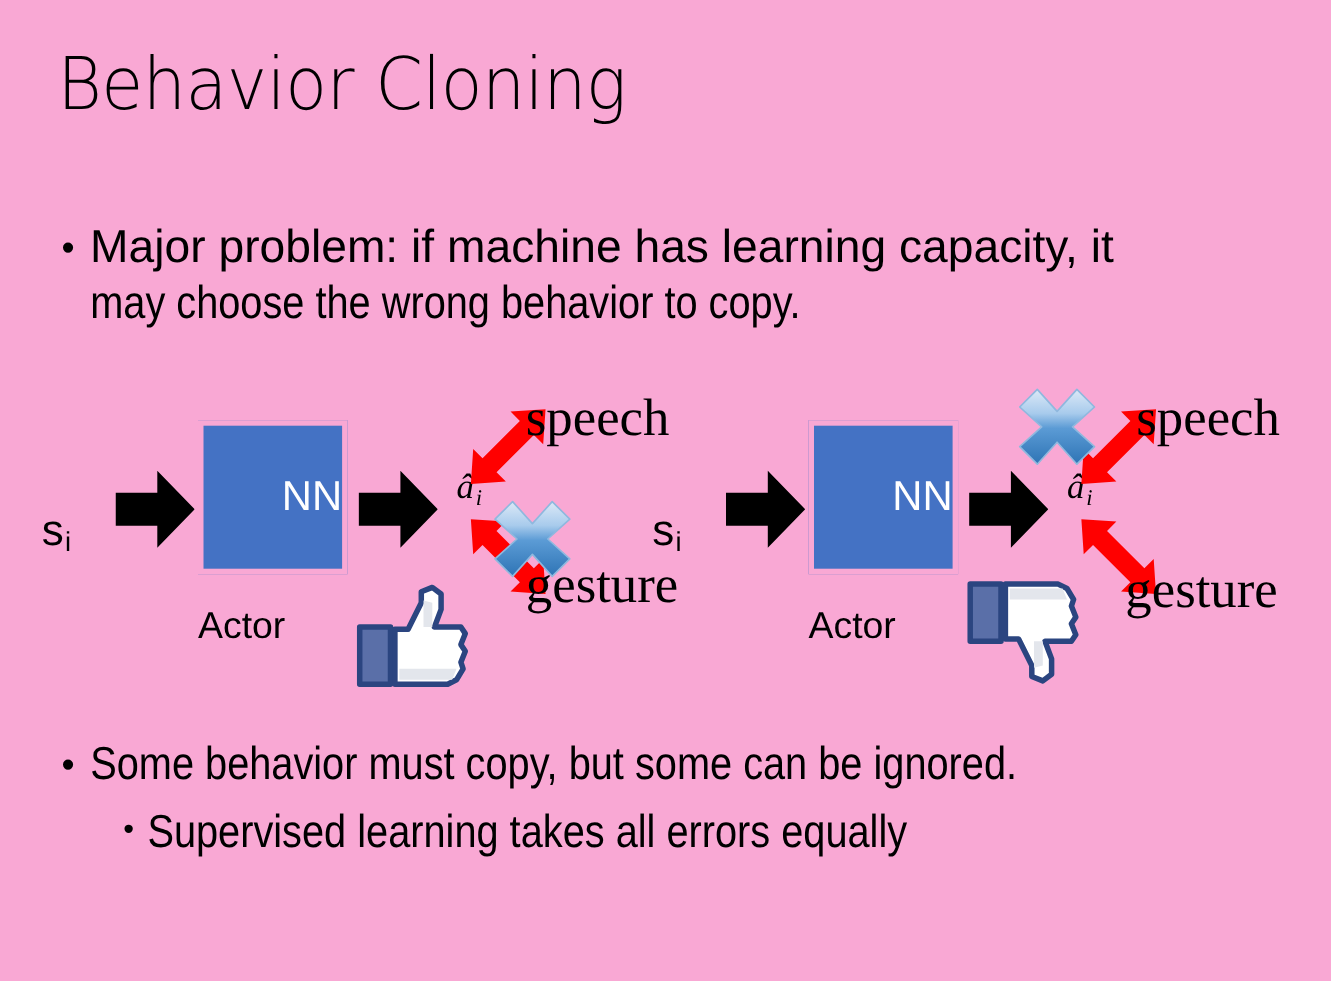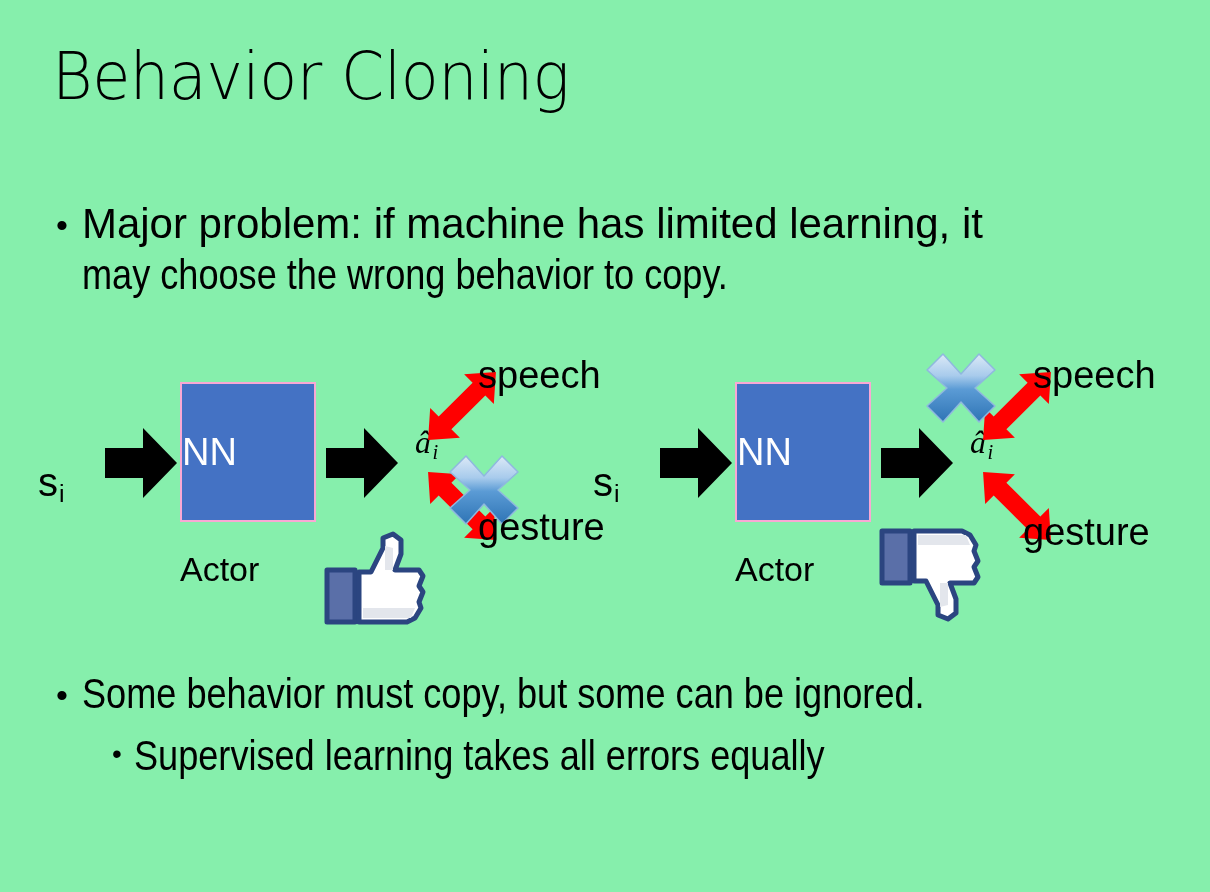--- a/index.html
+++ b/index.html
@@ -9,21 +9,21 @@
     background: #ffffff;
   }
   body {
     font-family: "Liberation Sans", sans-serif;
     color: #000000;
   }
   .slide {
     position: relative;
     width: 1210px;
     height: 892px;
-    background: #86efac;
+    background: #f9a8d4;
     overflow: hidden;
   }
 
   
   .slide-title {
     position: absolute;
     left: 52px;
     top: 42px;
     font-family: "DejaVu Sans", sans-serif;
     font-weight: 300;
@@ -97,25 +97,25 @@
     left: 1px;
   }
 
   .nn-box {
     position: absolute;
     left: 170px;
     top: 42px;
     width: 136px;
     height: 140px;
     background: #4472C4;
-    border: 2px solid #f9a8d4;
+    border: 5px solid #f9a8d4;
     box-sizing: border-box;
     display: flex;
     align-items: center;
-    justify-content: flex-start;
+    justify-content: flex-end;
   }
   .nn-label {
     color: #ffffff;
     font-family: "Liberation Sans", sans-serif;
     font-size: 38px;
     line-height: 1;
   }
 
   .actor-label {
     position: absolute;
@@ -158,22 +158,22 @@
     position: absolute;
     width: 108px;
     height: 108px;
   }
   .red-arrow svg { display: block; width: 100%; height: 100%; }
   .red-arrow-speech  { left: 398px; top: 12px; }
   .red-arrow-gesture { left: 398px; top: 112px; }
 
   .out-label {
     position: absolute;
-    font-family: Liberation Sans, sans-serif;
-    font-size: 38px;
+    font-family: Liberation Serif, serif;
+    font-size: 48px;
     line-height: 1;
     white-space: nowrap;
   }
 
   .x-mark {
     position: absolute;
     width: 76px;
     height: 76px;
   }
   .x-mark svg { display: block; width: 100%; height: 100%; }
@@ -192,21 +192,21 @@
 </head>
 <body>
 
 <div class="slide">
 
   <div class="slide-title">Behavior Cloning</div>
 
   <div class="bullet-block" id="bullet-top">
     <span class="bullet-dot">•</span>
     <span>
-      <span class="bullet-text">Major problem: if machine has limited learning, it</span>
+      <span class="bullet-text">Major problem: if machine has learning capacity, it</span>
       <span class="bullet-text line2">may choose the wrong behavior to copy.</span>
     </span>
   </div>
 
   <div class="diagram" id="diagram-left">
 
     <div class="state-label" style="left:28px; top:86px;">
       <span>s</span><sub>i</sub>
     </div>
 

